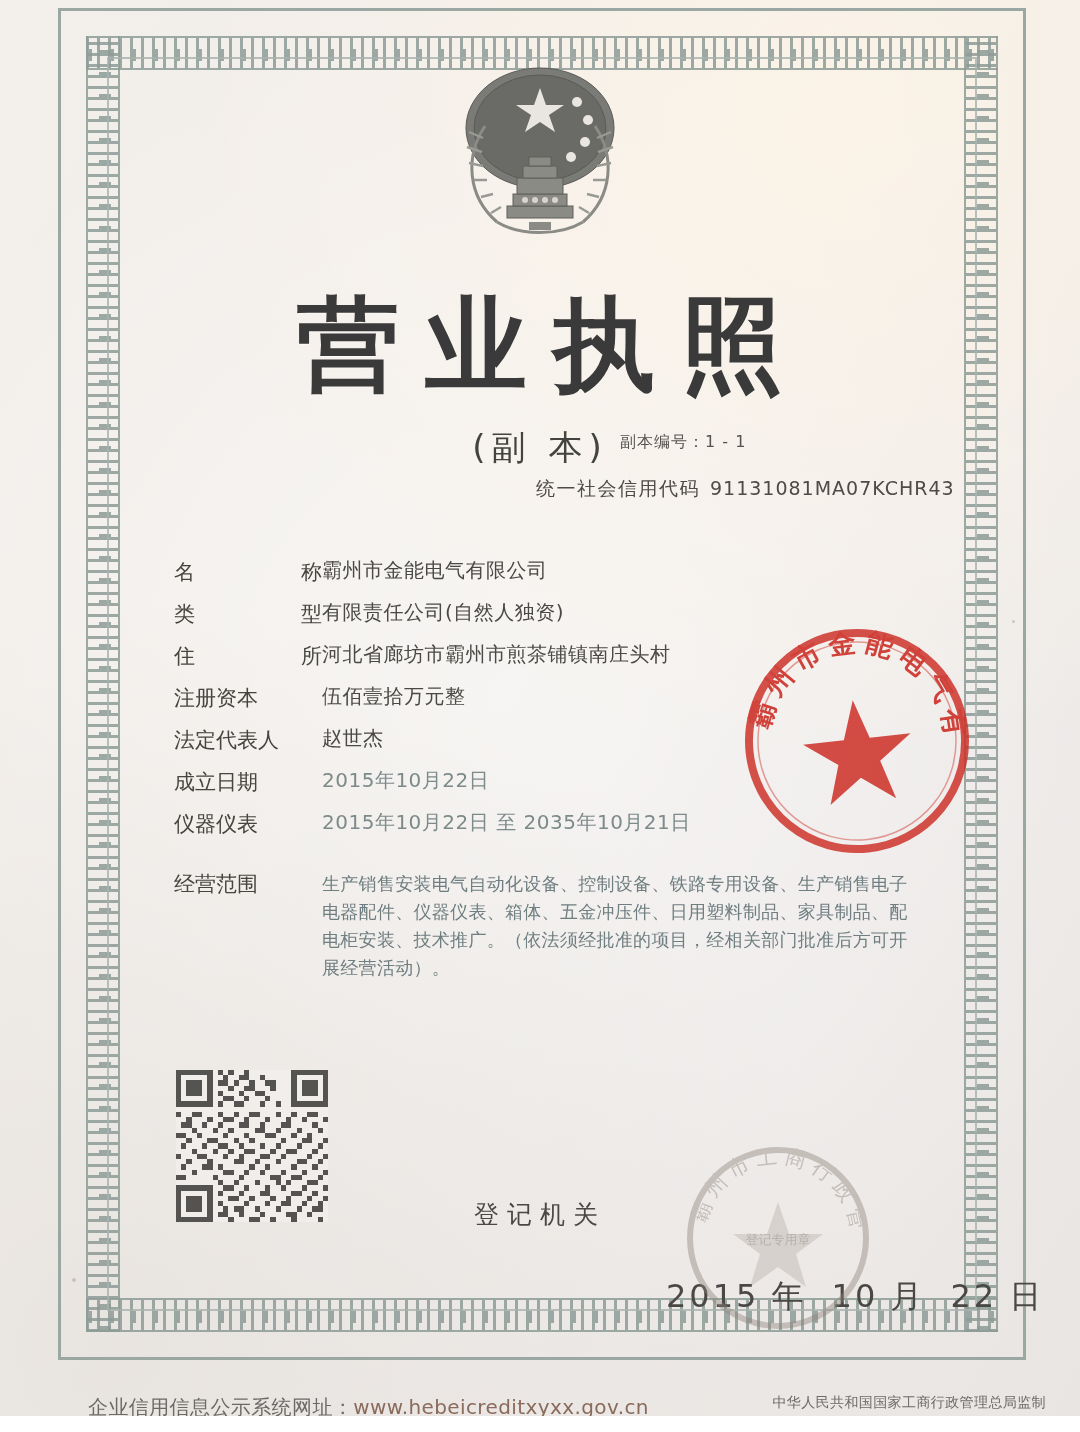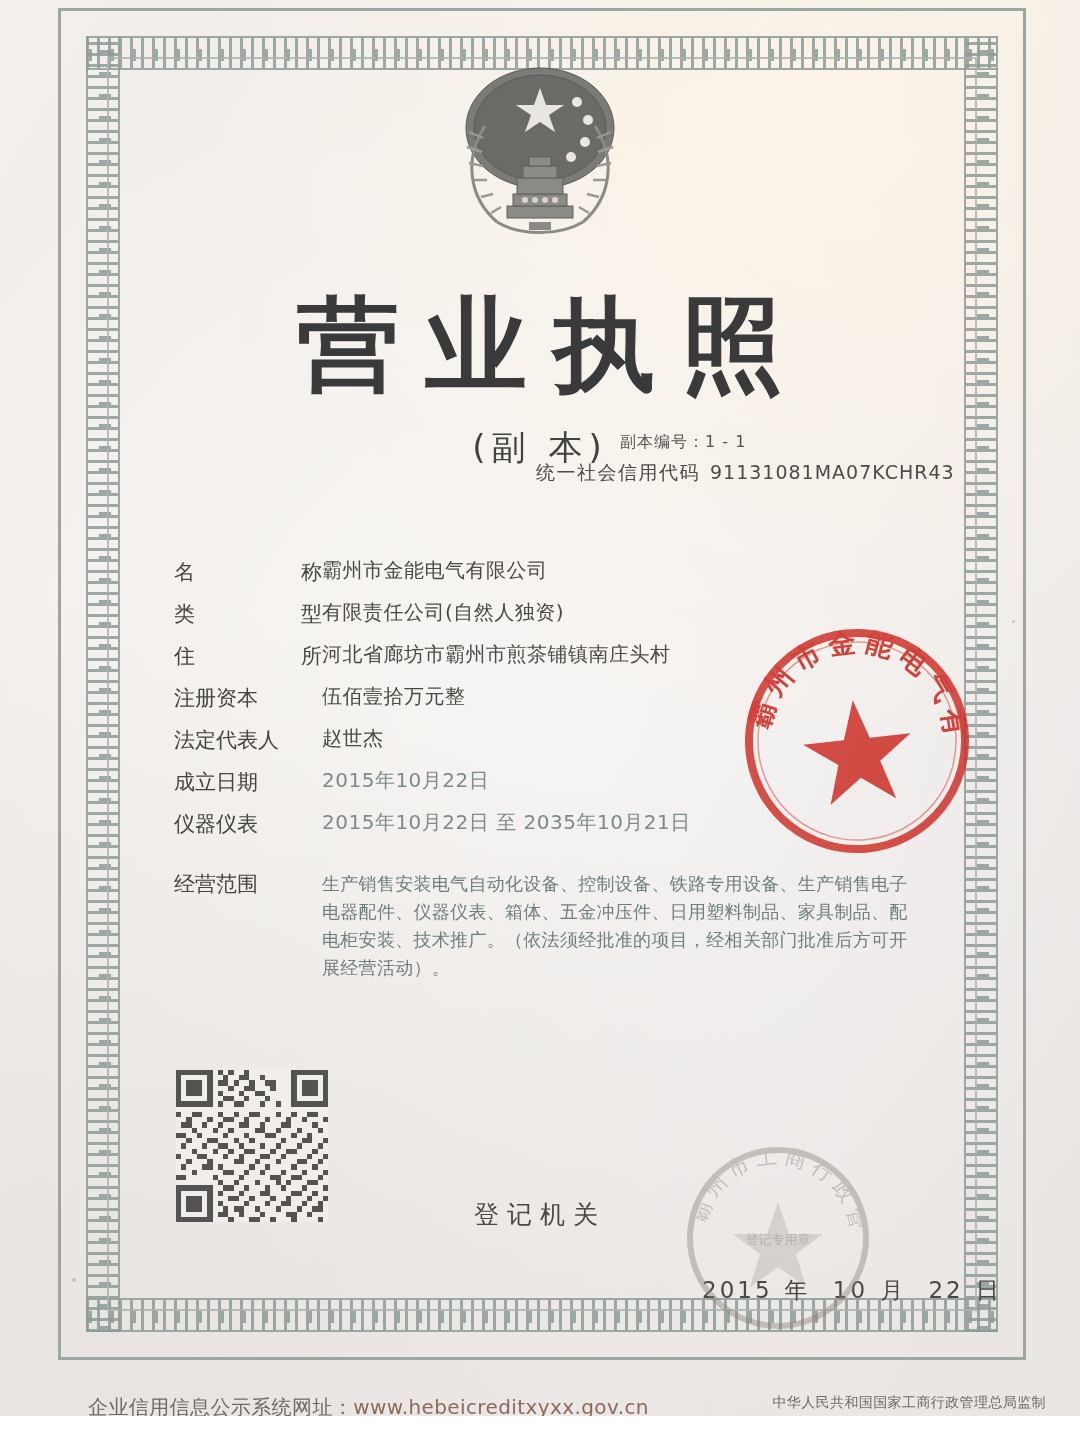--- a/index.html
+++ b/index.html
@@ -145,21 +145,21 @@
     top: 432px;
     left: 620px;
     font-family: "DejaVu Sans", sans-serif;
     font-size: 16px;
     letter-spacing: 1px;
     color: #55524f;
     z-index: 3;
   }
   .credit-code {
     position: absolute;
-    top: 460px;
+    top: 476px;
     left: 536px;
     font-family: "DejaVu Sans", sans-serif;
     font-size: 19px;
     letter-spacing: 1.5px;
     color: #4d4a47;
     z-index: 3;
   }
   .credit-code .code-val {
     letter-spacing: 1px;
     margin-left: 10px;
@@ -239,25 +239,24 @@
     font-size: 25px;
     letter-spacing: 8px;
     color: #4a4845;
     z-index: 3;
   }
   .date-line {
     position: absolute;
     left: 660px;
     top: 1275px;
     font-family: "DejaVu Sans", sans-serif;
-    font-size: 23px;
+    font-size: 32px;
     letter-spacing: 3px;
     color: #4a4845;
     z-index: 3;
-    margin-left: 36px;
   }
   .date-line span { margin: 0 6px; }
   .seal-official {
     position: absolute;
     left: 680px;
     top: 1140px;
     width: 196px;
     height: 196px;
     z-index: 4;
     opacity: .42;

